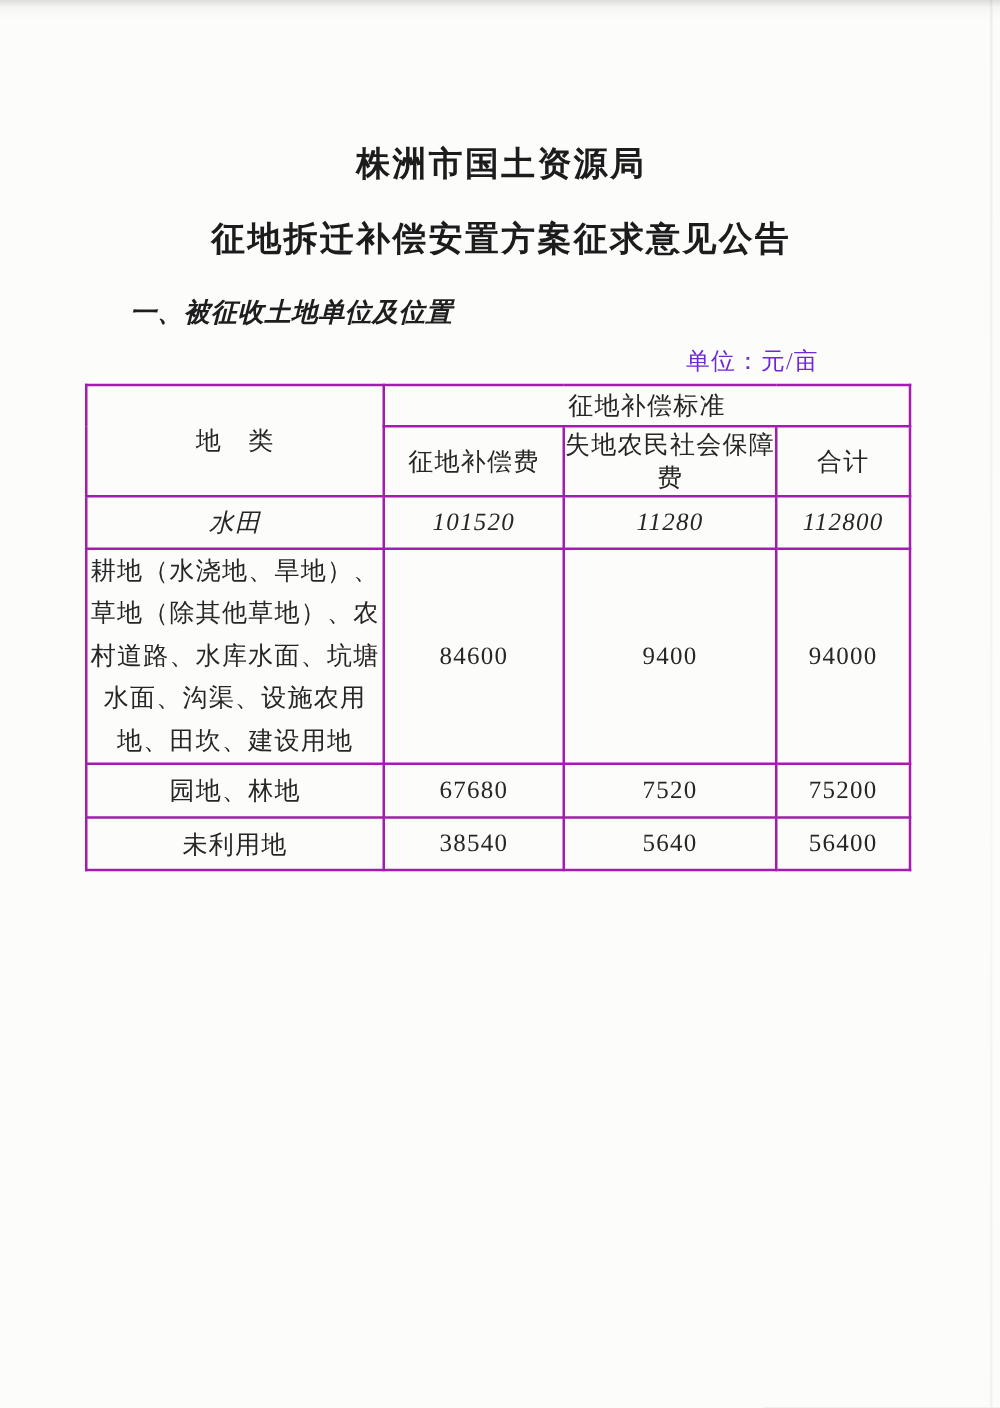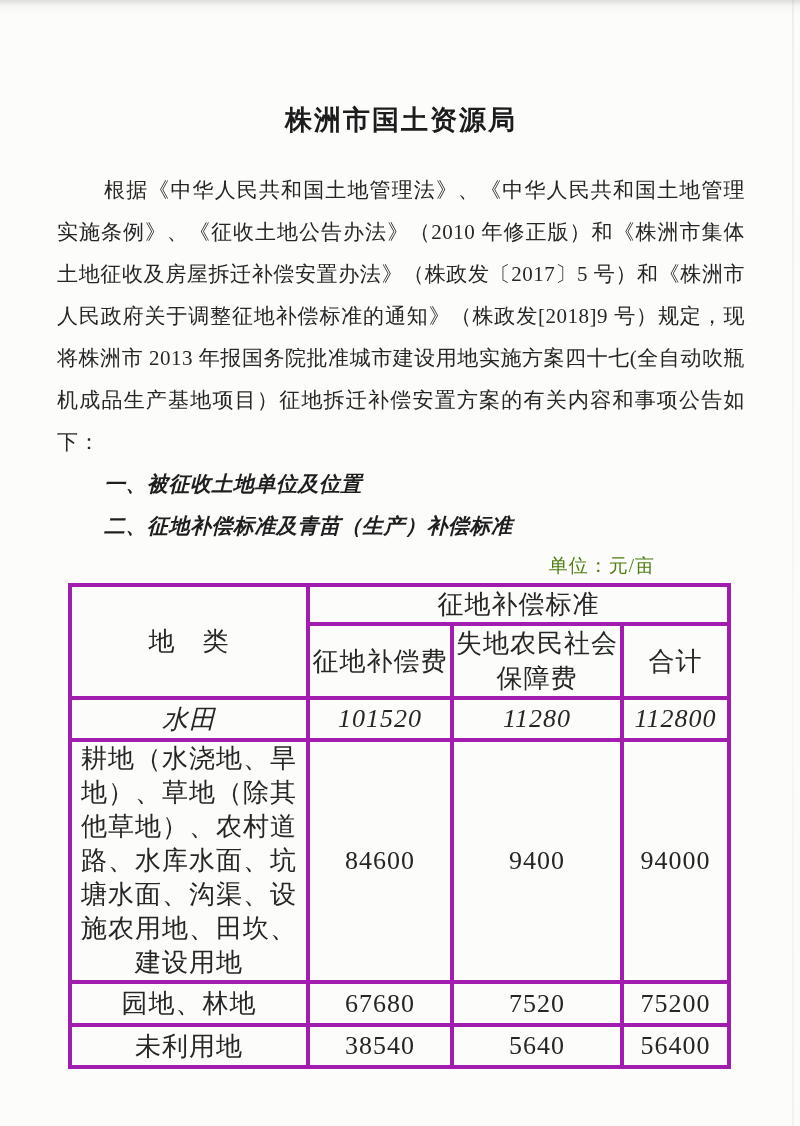--- a/index.html
+++ b/index.html
@@ -26,21 +26,21 @@
   .scan-right {
     position: absolute; top: 0; right: 6px; width: 2px; height: 100%;
     background: linear-gradient(180deg, rgba(120,120,120,0.10),
                 rgba(160,160,160,0.05) 60%, rgba(120,120,120,0.08));
     pointer-events: none;
   }
 
   .content { padding: 94px 55px 0 57px; }
 
   .title {
-    margin: 4px;
+    margin: 15px;
     text-align: center;
     font-size: 27px;
     font-weight: bold;
     line-height: 45px;
     letter-spacing: 2px;
     color: #1c1c1c;
   }
 
   .para {
     margin: 0;
@@ -65,32 +65,32 @@
   }
 
   .unit-label {
     margin-top: 4px;
     height: 30px;
     line-height: 30px;
     font-size: 19px;
     text-align: right;
     padding-right: 90px;
     letter-spacing: 1px;
-    color: #4d7c0f;
+    color: #6d28d9;
   }
 
   table.comp-table {
     width: 659px;
     margin: 2px 0 0 11px;
     border-collapse: collapse;
     table-layout: fixed;
   }
   table.comp-table td, table.comp-table th {
-    border: 4px solid #a21caf;
-    font-size: 26px;
+    border: 2px solid #a21caf;
+    font-size: 20px;
     font-weight: normal;
     text-align: center;
     vertical-align: middle;
     padding: 0;
     color: #262626;
     letter-spacing: 1px;
   }
   .row-h1 { height: 33px; }
   .row-h2 { height: 34px; }
   .row-d1 { height: 42px; font-style: italic; }
@@ -109,27 +109,26 @@
 </head>
 <body>
 
 <div class="page">
   <div class="scan-top"></div>
   <div class="scan-right"></div>
 
   <div class="content">
 
     <h1 class="title">株洲市国土资源局</h1>
+    <h1 class="title">征地拆迁补偿安置方案征求意见公告</h1>
 
-    <p class="para first">根据《中华人民共和国土地管理法》、《中华人民共和国土地管理实施条例》、《征收土地公告办法》（2010 年修正版）和《株洲市集体土地征收及房屋拆迁补偿安置办法》（株政发〔2017〕5 号）和《株洲市人民政府关于调整征地补偿标准的通知》（株政发[2018]9 号）规定，现将株洲市 2013 年报国务院批准城市建设用地实施方案四十七(全自动吹瓶机成品生产基地项目）征地拆迁补偿安置方案的有关内容和事项公告如下：</p>
 
     <p class="section-heading">一、被征收土地单位及位置</p>
 
 
-    <p class="section-heading">二、征地补偿标准及青苗（生产）补偿标准</p>
 
     <div class="unit-label">单位：元/亩</div>
 
     <table class="comp-table">
       <colgroup>
         <col style="width:238px">
         <col style="width:144px">
         <col style="width:170px">
         <col style="width:107px">
       </colgroup>

